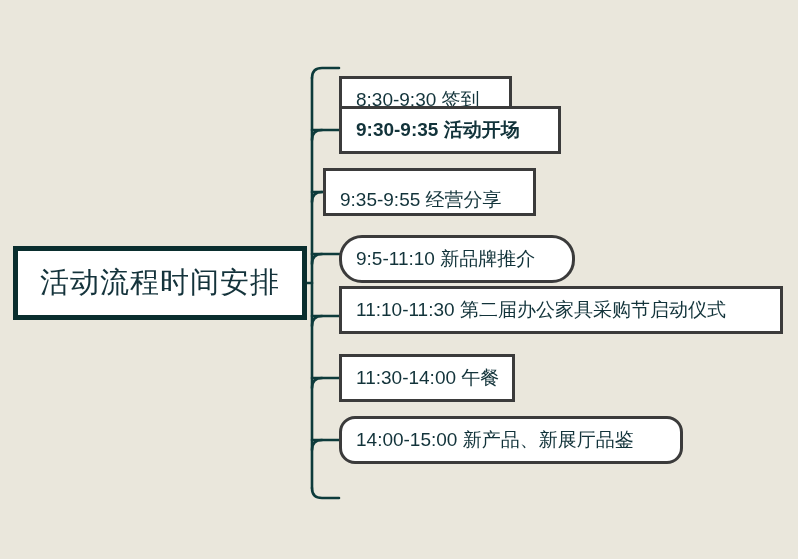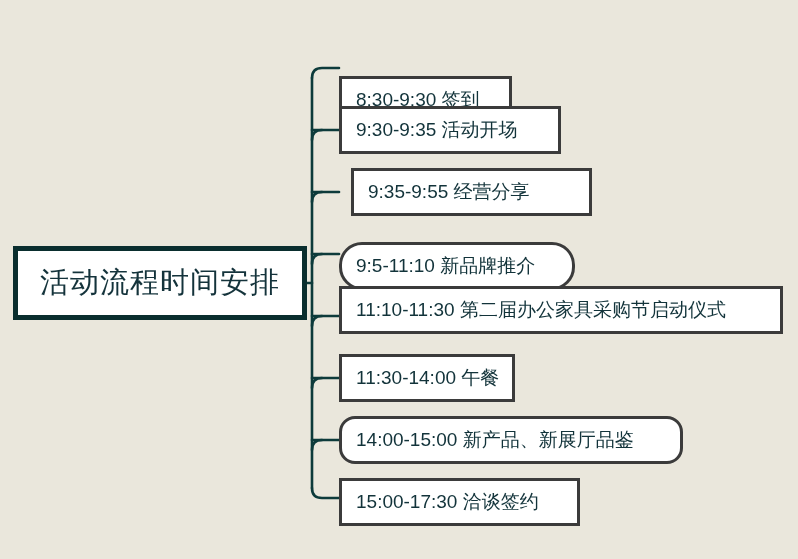--- a/index.html
+++ b/index.html
@@ -95,35 +95,32 @@
     </g>
   </svg>
 
   <div class="root-node">
     <span class="root-label">活动流程时间安排</span>
   </div>
 
   <div class="branch-node" style="left: 339px; top: 44px; width: 173px; margin-top: 32px;">
     <span class="branch-label">8:30-9:30 签到</span>
   </div>
-  <div class="branch-node" style="left: 339px; top: 106px; width: 222px;">
+  <div class="branch-node" style="left: 339px; top: 106px; width: 222px; font-weight: bold;">
     <span class="branch-label">9:30-9:35 活动开场</span>
   </div>
-  <div class="branch-node" style="left: 351px; top: 168px; width: 241px;">
+  <div class="branch-node" style="left: 323px; top: 168px; width: 213px; align-items: flex-end;">
     <span class="branch-label">9:35-9:55 经营分享</span>
   </div>
-  <div class="branch-node" style="left: 339px; top: 242px; width: 236px; border-radius: 23px;">
+  <div class="branch-node" style="left: 339px; top: 235px; width: 236px; border-radius: 23px;">
     <span class="branch-label">9:5-11:10 新品牌推介</span>
   </div>
   <div class="branch-node" style="left: 339px; top: 286px; width: 444px;">
     <span class="branch-label">11:10-11:30 第二届办公家具采购节启动仪式</span>
   </div>
   <div class="branch-node" style="left: 339px; top: 354px; width: 176px;">
     <span class="branch-label">11:30-14:00 午餐</span>
   </div>
   <div class="branch-node" style="left: 339px; top: 416px; width: 344px; border-radius: 16px;">
     <span class="branch-label">14:00-15:00 新产品、新展厅品鉴</span>
   </div>
-  <div class="branch-node" style="left: 339px; top: 478px; width: 241px;">
-    <span class="branch-label">15:00-17:30 洽谈签约</span>
-  </div>
 
 </div>
 
 </body></html>

